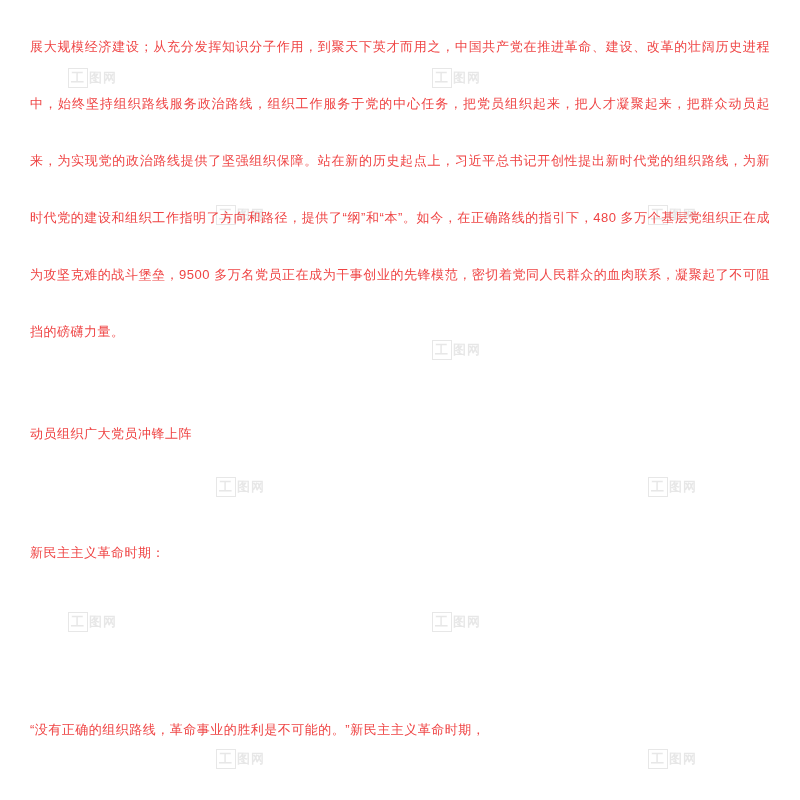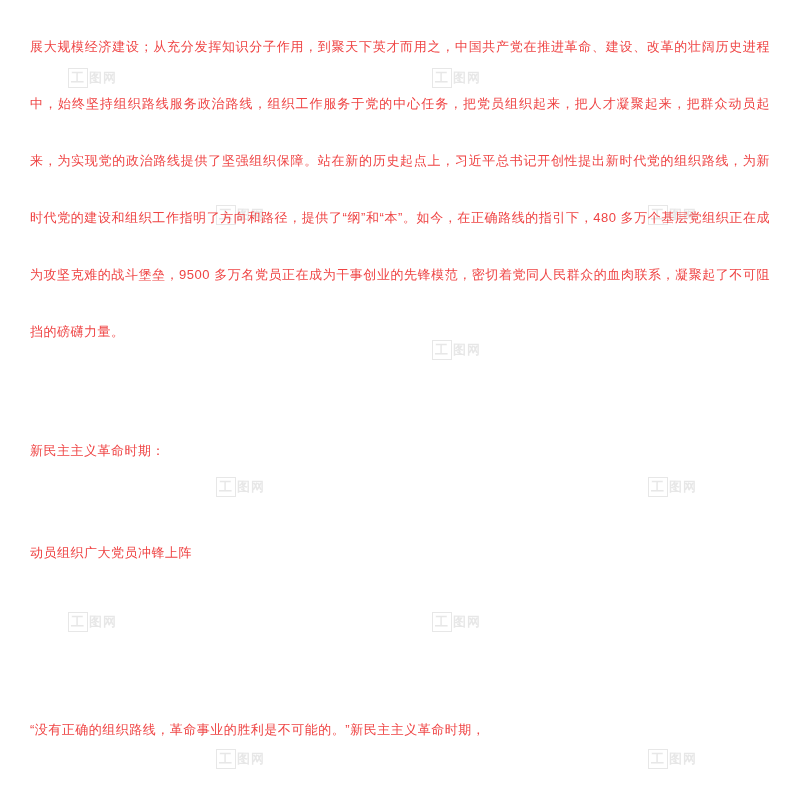--- a/index.html
+++ b/index.html
@@ -82,18 +82,18 @@
     <span class="wm" style="left:216px; top:205px;"><span class="wm-box">工</span><span>图网</span></span>
     <span class="wm" style="left:648px; top:205px;"><span class="wm-box">工</span><span>图网</span></span>
     <span class="wm" style="left:432px; top:68px;"><span class="wm-box">工</span><span>图网</span></span>
     <span class="wm" style="left:68px; top:68px;"><span class="wm-box">工</span><span>图网</span></span>
     <span class="wm" style="left:216px; top:749px;"><span class="wm-box">工</span><span>图网</span></span>
     <span class="wm" style="left:648px; top:749px;"><span class="wm-box">工</span><span>图网</span></span>
   </div>
 
   <div class="doc-body">
     <p class="para">展大规模经济建设；从充分发挥知识分子作用，到聚天下英才而用之，中国共产党在推进革命、建设、改革的壮阔历史进程中，始终坚持组织路线服务政治路线，组织工作服务于党的中心任务，把党员组织起来，把人才凝聚起来，把群众动员起来，为实现党的政治路线提供了坚强组织保障。站在新的历史起点上，习近平总书记开创性提出新时代党的组织路线，为新时代党的建设和组织工作指明了方向和路径，提供了“纲”和“本”。如今，在正确路线的指引下，480 多万个基层党组织正在成为攻坚克难的战斗堡垒，9500 多万名党员正在成为干事创业的先锋模范，密切着党同人民群众的血肉联系，凝聚起了不可阻挡的磅礴力量。</p>
+    <p class="para spaced-top-2">动员组织广大党员冲锋上阵</p>
     <p class="para spaced-top-1">新民主主义革命时期：</p>
-    <p class="para spaced-top-2">动员组织广大党员冲锋上阵</p>
     <p class="para spaced-top-3">“没有正确的组织路线，革命事业的胜利是不可能的。”新民主主义革命时期，</p>
   </div>
 
 </div>
 
 </body></html>

